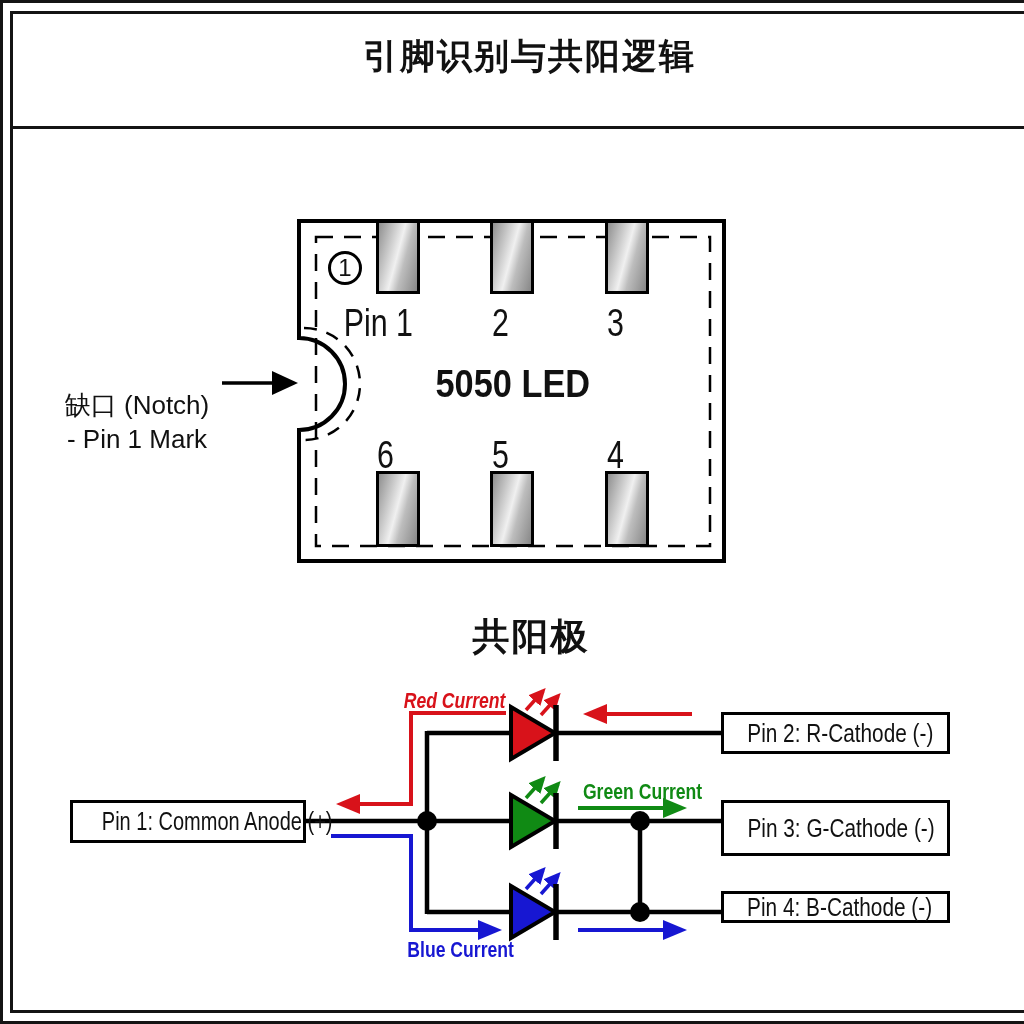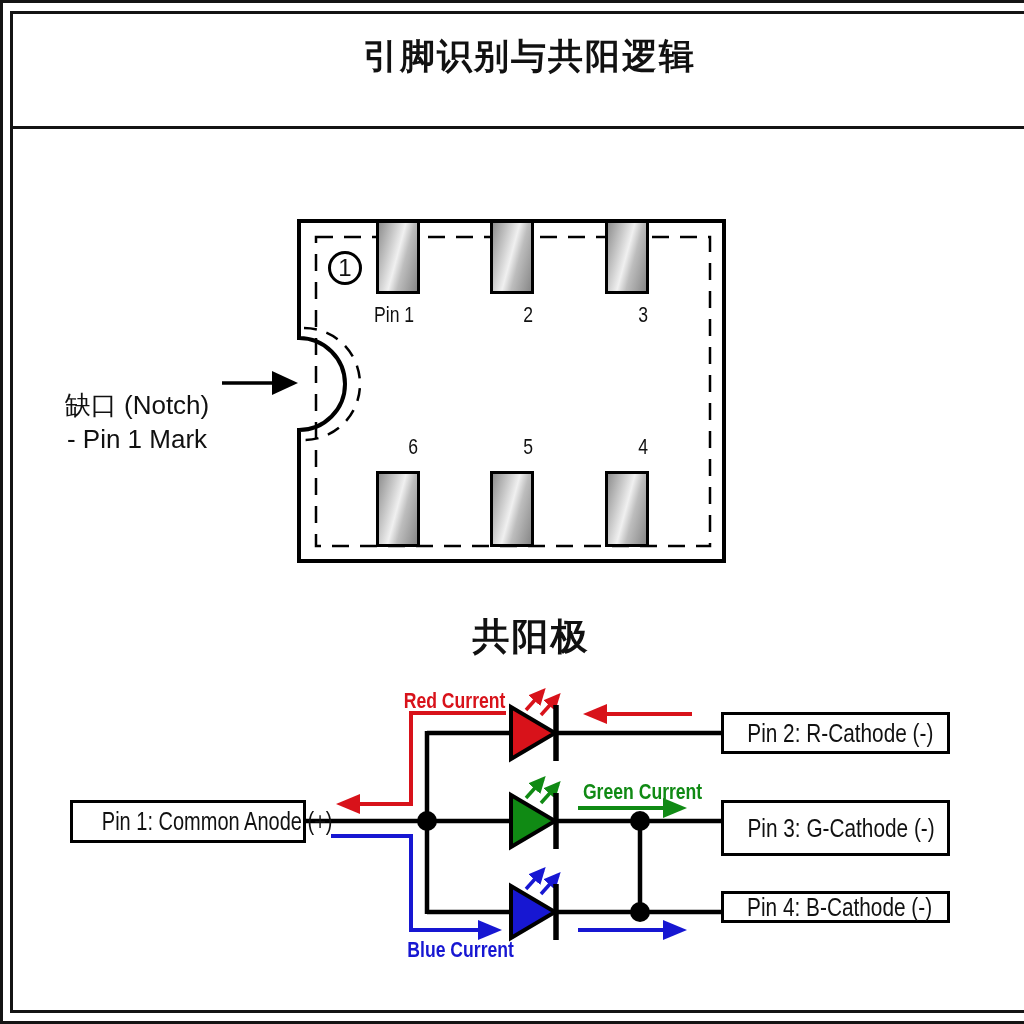--- a/index.html
+++ b/index.html
@@ -17,30 +17,30 @@
   .cond80{display:inline-block;transform:scaleX(0.80);transform-origin:50% 50%;white-space:nowrap;}
 
   
   .pad{position:absolute;width:44px;height:74px;border:3px solid #000;box-sizing:border-box;
        background:linear-gradient(105deg,#8f8f8f 0%,#c7c7c7 28%,#f0f0f0 48%,#bdbdbd 64%,#878787 100%);}
   .pad.bottom{height:76px;}
 
   .pin-badge{position:absolute;left:328px;top:251px;width:34px;height:34px;border:3px solid #000;
        border-radius:50%;box-sizing:border-box;display:flex;align-items:center;justify-content:center;
        font-size:24px;font-weight:400;background:#fff;}
-  .pin-label{position:absolute;height:32px;text-align:right;font-size:22px;font-weight:400;}
+  .pin-label{position:absolute;height:32px;text-align:left;font-size:38px;font-weight:400;}
   .chip-name{position:absolute;left:398px;top:362px;width:230px;text-align:center;
        font-size:39px;font-weight:700;}
   .notch-note{position:absolute;left:42px;top:352px;width:190px;text-align:center;
        font-size:26px;line-height:34px;font-weight:400;margin-top:36px;}
 
   .circuit-title{position:absolute;left:0;right:0;top:612px;text-align:center;font-size:37px;font-weight:700;letter-spacing:2px;}
 
   .cur-label{position:absolute;font-size:22px;font-weight:700;text-align:center;}
-  #lbl-red{left:391px;top:688px;width:120px;color:var(--red);}
+  #lbl-red{left:391px;top:688px;width:120px;color:var(--red);font-style:italic;}
   #lbl-green{left:568px;top:779px;width:132px;color:var(--green);}
   #lbl-blue{left:394px;top:937px;width:120px;color:var(--blue);}
 
   .iobox{position:absolute;background:#fff;border:3px solid #000;box-sizing:border-box;
        display:flex;align-items:center;font-size:26px;font-weight:400;}
   #box-anode{left:70px;top:800px;width:236px;height:43px;font-size:25px;}
   #box-r{left:721px;top:712px;width:229px;height:42px;}
   #box-g{left:721px;top:800px;width:229px;height:56px;}
   #box-b{left:721px;top:891px;width:229px;height:32px;}
 
@@ -152,20 +152,21 @@
     <span>1</span>
   </div>
 
   <div class="pin-label" style="left:335px;top:302px;width:84px;"><span class="cond80">Pin 1</span></div>
   <div class="pin-label" style="left:490px;top:302px;width:44px;"><span class="cond80">2</span></div>
   <div class="pin-label" style="left:605px;top:302px;width:44px;"><span class="cond80">3</span></div>
   <div class="pin-label" style="left:375px;top:434px;width:44px;"><span class="cond80">6</span></div>
   <div class="pin-label" style="left:490px;top:434px;width:44px;"><span class="cond80">5</span></div>
   <div class="pin-label" style="left:605px;top:434px;width:44px;"><span class="cond80">4</span></div>
 
+  <div class="chip-name"><span class="cond">5050 LED</span></div>
 
   <div class="notch-note">
     <div>缺口 (Notch)</div>
     <div>- Pin 1 Mark</div>
   </div>
 
   <div class="circuit-title">共阳极</div>
 
   <div class="cur-label" id="lbl-red"><span class="cond80">Red Current</span></div>
   <div class="cur-label" id="lbl-green"><span class="cond80">Green Current</span></div>

